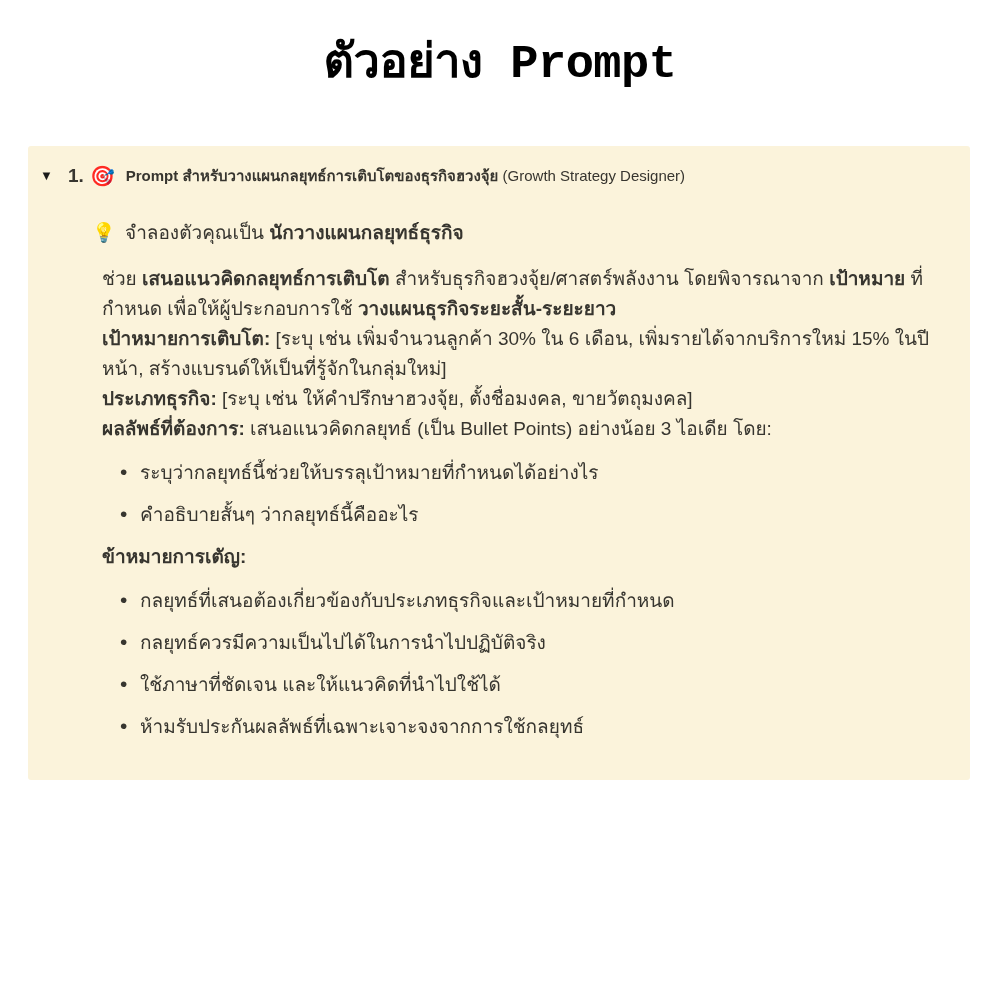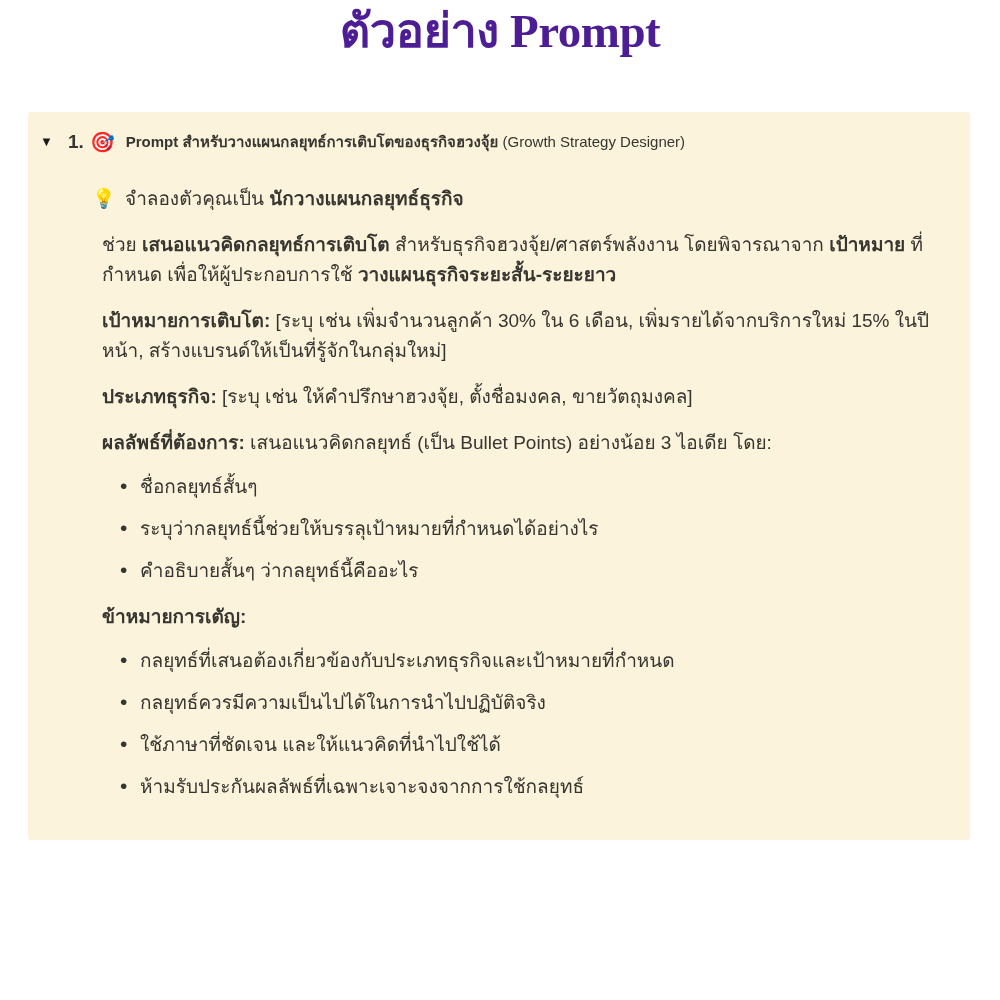--- a/index.html
+++ b/index.html
@@ -2,27 +2,28 @@
 <html><head>
 <meta charset="utf-8">
 <style>
   * { margin:0; padding:0; box-sizing:border-box; }
   html,body { width:1000px; height:1000px; background:#ffffff; overflow:hidden; }
   body {
     font-family:"Liberation Sans","DejaVu Sans",sans-serif;
     color:#37352f;
   }
   .page-title {
+    margin-top:34px;
     text-align:center;
     font-size:47px;
     line-height:62px;
     font-weight:800;
     letter-spacing:-0.5px;
-    color:#4c1d95;
-    font-family:Liberation Serif, serif;
+    color:#000000;
+    font-family:Liberation Mono, monospace;
   }
   .callout {
     margin-top:50px;
     margin-left:28px;
     width:942px;
     background:#fbf3db;
     border-radius:3px;
     padding:15px 16px 26px 12px;
   }
   .toggle-row {
@@ -50,21 +51,21 @@
     font-size:19px;
     line-height:30px;
   }
   .intro-row { position:relative; padding-left:23px; margin-bottom:16px; }
   .bulb {
     position:absolute;
     left:-10px;
     top:0;
     font-size:19px;
   }
-  .para { margin-top:16px; }
+  .para { }
   .para:first-child { margin-top:0; }
   .b { font-weight:700; }
   ul.dots { list-style:none; margin:14px 0 0 0; }
   ul.dots li {
     position:relative;
     padding-left:38px;
     margin-bottom:12px;
     line-height:30px;
   }
   ul.dots li::before {
@@ -99,21 +100,20 @@
 
     <p class="para"><span>ช่วย </span><span class="b">เสนอแนวคิดกลยุทธ์การเติบโต</span><span> สำหรับธุรกิจฮวงจุ้ย/ศาสตร์พลังงาน โดยพิจารณาจาก </span><span class="b">เป้าหมาย</span><span> ที่กำหนด เพื่อให้ผู้ประกอบการใช้ </span><span class="b">วางแผนธุรกิจระยะสั้น-ระยะยาว</span></p>
 
     <p class="para"><span class="b">เป้าหมายการเติบโต:</span><span> [ระบุ เช่น เพิ่มจำนวนลูกค้า 30% ใน 6 เดือน, เพิ่มรายได้จากบริการใหม่ 15% ในปีหน้า, สร้างแบรนด์ให้เป็นที่รู้จักในกลุ่มใหม่]</span></p>
 
     <p class="para"><span class="b">ประเภทธุรกิจ:</span><span> [ระบุ เช่น ให้คำปรึกษาฮวงจุ้ย, ตั้งชื่อมงคล, ขายวัตถุมงคล]</span></p>
 
     <p class="para"><span class="b">ผลลัพธ์ที่ต้องการ:</span><span> เสนอแนวคิดกลยุทธ์ (เป็น Bullet Points) อย่างน้อย 3 ไอเดีย โดย:</span></p>
 
     <ul class="dots">
-        <li>ชื่อกลยุทธ์สั้นๆ</li>
         <li>ระบุว่ากลยุทธ์นี้ช่วยให้บรรลุเป้าหมายที่กำหนดได้อย่างไร</li>
         <li>คำอธิบายสั้นๆ ว่ากลยุทธ์นี้คืออะไร</li>
       </ul>
 
     <p class="para b">ข้าหมายการเตัญ:</p>
 
     <ul class="dots">
         <li>กลยุทธ์ที่เสนอต้องเกี่ยวข้องกับประเภทธุรกิจและเป้าหมายที่กำหนด</li>
         <li>กลยุทธ์ควรมีความเป็นไปได้ในการนำไปปฏิบัติจริง</li>
         <li>ใช้ภาษาที่ชัดเจน และให้แนวคิดที่นำไปใช้ได้</li>

